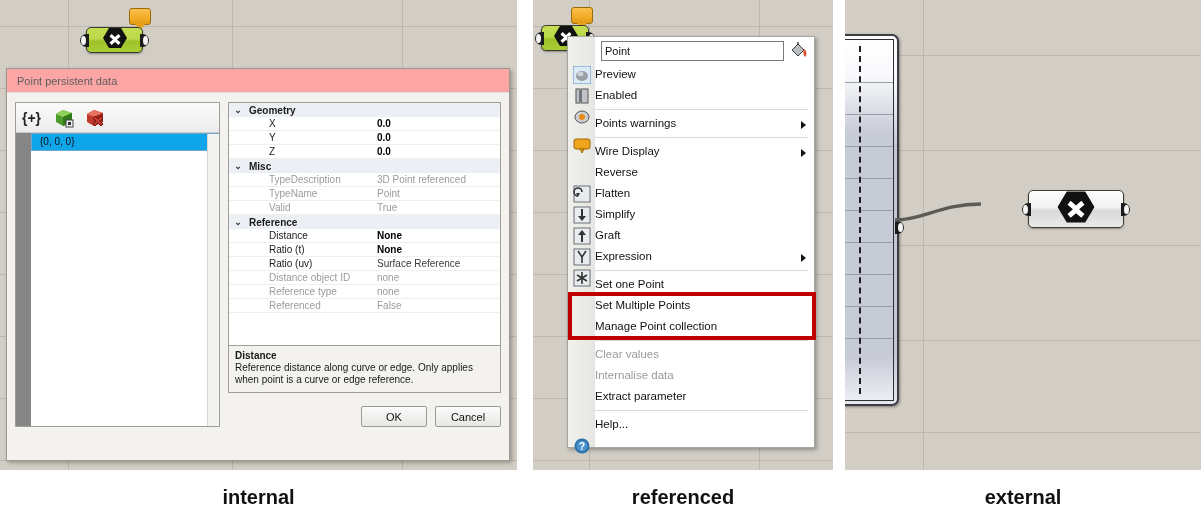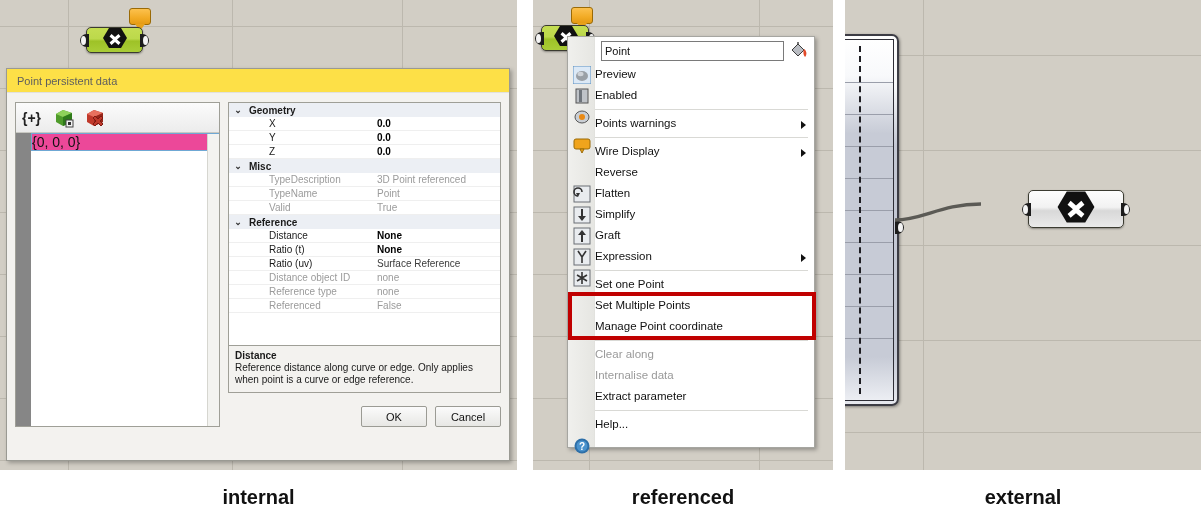--- a/index.html
+++ b/index.html
@@ -70,21 +70,21 @@
 
   
   .dialog {
     position:absolute;
     background:#f3f2ef;
     border:1px solid #9a9a93;
     box-shadow:2px 2px 4px rgba(0,0,0,.28);
   }
   .dialog-title {
     height:24px; line-height:24px; padding-left:10px;
-    font-size:11px; color:#5e5e5e; background:#fde047;
+    font-size:11px; color:#5e5e5e; background:#fca5a5;
     border-bottom:1px solid #e2e1dd;
   }
   .dialog-body { position:absolute; left:0; right:0; top:25px; bottom:0; }
 
   .left-pane {
     position:absolute; left:8px; top:8px; width:205px; bottom:33px;
     background:#ffffff; border:1px solid #9f9f97;
   }
   .lp-toolbar {
     height:30px; background:linear-gradient(to bottom,#fbfbfb,#ececec);
@@ -93,22 +93,22 @@
   }
   .tb-icon { width:22px; height:22px; position:relative; cursor:default; }
   .tb-icon .glyph { font-size:14px; font-weight:bold; color:#222; line-height:22px; }
 
   .lp-rowhdr { display:flex; height:18px; }
   .lp-rownum {
     width:15px; background:#868686; color:#ffffff; font-size:9px;
     text-align:center; line-height:18px;
   }
   .lp-rowval {
-    flex:1; background:#ec4899; border:1px solid #6fa8d4;
-    font-size:14px; color:#111; line-height:16px; padding-left:0;
+    flex:1; background:#0ea5e9; border:1px solid #6fa8d4;
+    font-size:10px; color:#111; line-height:16px; padding-left:8px;
   }
   .lp-gutter { position:absolute; left:0; top:31px; bottom:0; width:15px; background:#868686; }
   .lp-scroll { position:absolute; right:0; top:31px; bottom:0; width:12px;
                background:#f3f3f0; border-left:1px solid #d6d6d0; }
 
   .right-pane {
     position:absolute; left:221px; top:8px; right:8px; bottom:33px;
   }
   .grid-pane {
     position:absolute; left:0; right:0; top:0; bottom:72px;
@@ -448,23 +448,23 @@
           <div class="ctx-sep"></div>
           <div class="ctx-item"><span>Wire Display</span><span class="arrow"></span></div>
           <div class="ctx-item"><span>Reverse</span></div>
           <div class="ctx-item"><span>Flatten</span></div>
           <div class="ctx-item"><span>Simplify</span></div>
           <div class="ctx-item"><span>Graft</span></div>
           <div class="ctx-item"><span>Expression</span><span class="arrow"></span></div>
           <div class="ctx-sep"></div>
           <div class="ctx-item"><span>Set one Point</span></div>
           <div class="ctx-item"><span>Set Multiple Points</span></div>
-          <div class="ctx-item"><span>Manage Point coordinate</span></div>
+          <div class="ctx-item"><span>Manage Point collection</span></div>
           <div class="ctx-sep"></div>
-          <div class="ctx-item disabled"><span>Clear along</span></div>
+          <div class="ctx-item disabled"><span>Clear values</span></div>
           <div class="ctx-item disabled"><span>Internalise data</span></div>
           <div class="ctx-item"><span>Extract parameter</span></div>
           <div class="ctx-sep"></div>
           <div class="ctx-item"><span>Help...</span></div>
         </div>
       <div class="ctx-highlight" id="ctx-hl" style="left: 0px; top: 255px; width: 248px; height: 48px; border-color: rgb(192, 0, 0);"></div>
     </div>
   </div>
 
   <div class="canvas" id="panel-external">

